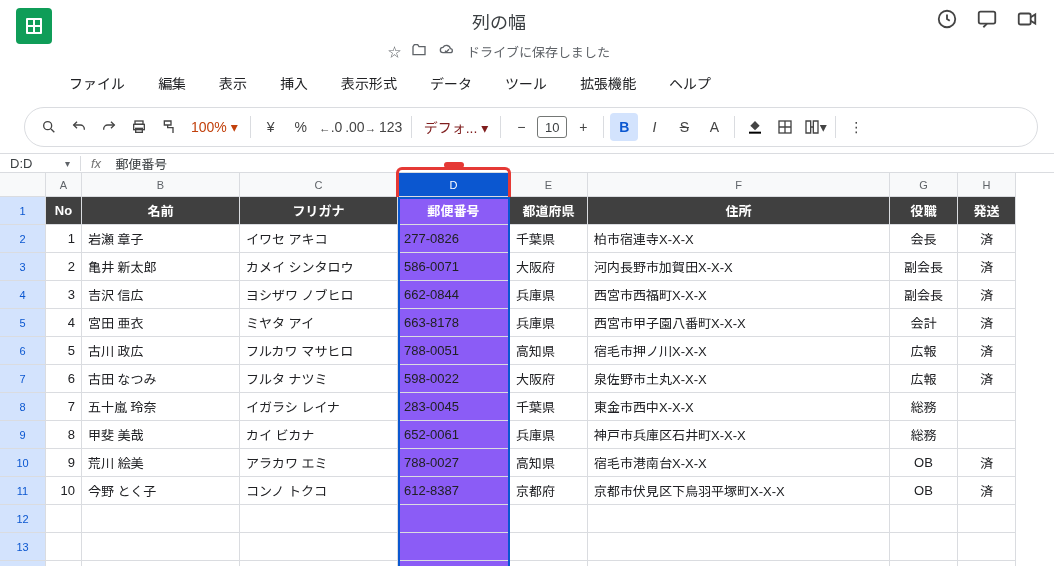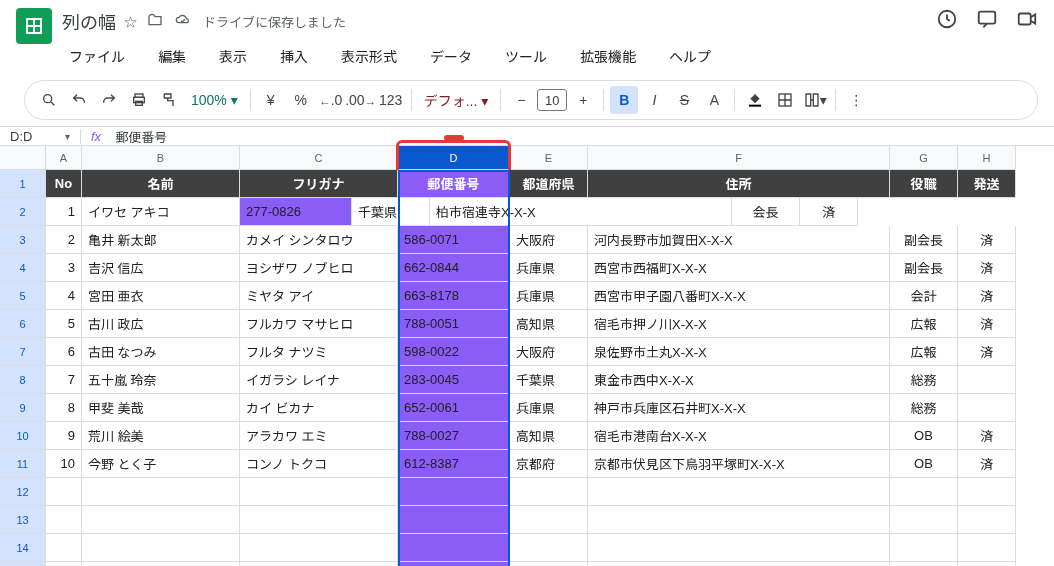--- a/index.html
+++ b/index.html
@@ -2,42 +2,42 @@
 <html><head>
 <meta charset="utf-8">
 <style>
 * { margin: 0; padding: 0; box-sizing: border-box; }
 body { font-family: Arial, "Noto Sans JP", sans-serif; font-size: 13px; background: #fff; color: #3c4043; overflow: hidden; }
 
 .header { display: flex; align-items: flex-start; padding: 8px 16px 0 16px; }
 .logo { width: 36px; height: 36px; background: #0f9d58; border-radius: 4px; display: flex; align-items: center; justify-content: center; margin-right: 10px; }
 .logo svg { width: 24px; height: 24px; }
 .title-area { flex: 1; }
-.title-row { display: flex; align-items: center; gap: 8px; }
+.title-row { display: flex; align-items: center; gap: 8px; flex-direction: column; }
 .doc-title { font-size: 18px; color: #3c4043; }
 .title-icons { display: flex; gap: 10px; color: #5f6368; align-items: center; }
 .title-icons span { cursor: pointer; }
 .save-status { font-size: 13px; color: #5f6368; }
 .menu-bar { display: flex; gap: 19px; margin-top: 8px; }
 .menu-bar span { padding: 4px 7px; cursor: pointer; font-size: 14px; color: #202124; border-radius: 4px; }
 .header-right { display: flex; gap: 18px; align-items: center; color: #444; }
 .header-right span { cursor: pointer; font-size: 20px; }
 
 .toolbar { display: flex; align-items: center; gap: 2px; margin: 10px 16px 6px 24px; border: 1px solid #dadce0; border-radius: 24px; padding: 4px 10px; height: 40px; }
 .tb-btn { width: 28px; height: 28px; display: flex; align-items: center; justify-content: center; border-radius: 4px; cursor: pointer; color: #444; font-size: 14px; }
 .tb-sep { width: 1px; height: 22px; background: #dadce0; margin: 0 4px; }
-.zoom { padding: 0 6px; font-size: 14px; color: #0f766e; cursor: pointer; }
+.zoom { padding: 0 6px; font-size: 14px; color: #c2410c; cursor: pointer; }
 .font-sel { padding: 0 6px; font-size: 14px; color: #7f1d1d; cursor: pointer; }
 .fs-box { border: 1px solid #747775; border-radius: 3px; width: 30px; height: 22px; display: flex; align-items: center; justify-content: center; font-size: 13px; }
 .tb-btn.active { background: #d3e3fd; color: #0b57d0; }
 
 .namebox-row { display: flex; align-items: center; border-top: 1px solid #dadce0; border-bottom: 1px solid #dadce0; height: 20px; }
 .namebox { width: 80px; padding: 0 10px; font-size: 13px; color: #3c4043; display: flex; align-items: center; justify-content: space-between; }
 .namebox-dd { color: #5f6368; font-size: 10px; }
-.fx { color: #8b5cf6; font-style: italic; padding: 0 10px; font-size: 13px; border-left: 1px solid #dadce0; }
+.fx { color: #737373; font-style: italic; padding: 0 10px; font-size: 13px; border-left: 1px solid #dadce0; }
 .formula-val { font-size: 13px; color: #3c4043; padding-left: 4px; }
 
 .sheet { position: relative; }
 .col-headers { display: flex; height: 24px; background: #fff; }
 .corner { width: 46px; border-right: 1px solid #dadce0; border-bottom: 1px solid #dadce0; background: #f8f9fa; }
 .col-h { border-right: 1px solid #dadce0; border-bottom: 1px solid #dadce0; display: flex; align-items: center; justify-content: center; font-size: 11px; color: #5f6368; background: #f8f9fa; position: relative; }
 .col-h.sel { background: #0b57d0; color: #fff; }
 .col-outline { position: absolute; top: -6px; left: -2px; right: -2px; height: 30px; border: 3px solid #e53935; border-bottom: none; border-radius: 6px 6px 0 0; z-index: 20; pointer-events: none; }
 .col-handle { position: absolute; top: -8px; left: 50%; transform: translateX(-50%); width: 20px; height: 6px; background: #e53935; border-radius: 3px; }
 
@@ -221,20 +221,21 @@
     <div class="cell hc cw-E">都道府県</div>
     <div class="cell hc cw-F">住所</div>
     <div class="cell hc cw-G">役職</div>
     <div class="cell hc cw-H">発送</div>
   </div>
 
   <div id="data-rows">
       <div class="row">
         <div class="row-h sel">2</div>
         <div class="cell rn cw-A">1</div>
+        <div class="cell cw-B">岩瀬 章子</div>
         <div class="cell cw-C">イワセ アキコ</div>
         <div class="cell cw-D sel-col">277-0826</div>
         <div class="cell cw-E">千葉県</div>
         <div class="cell cw-F">柏市宿連寺X-X-X</div>
         <div class="cell ctr cw-G">会長</div>
         <div class="cell ctr cw-H">済</div>
       </div>
       <div class="row">
         <div class="row-h sel">3</div>
         <div class="cell rn cw-A">2</div>

